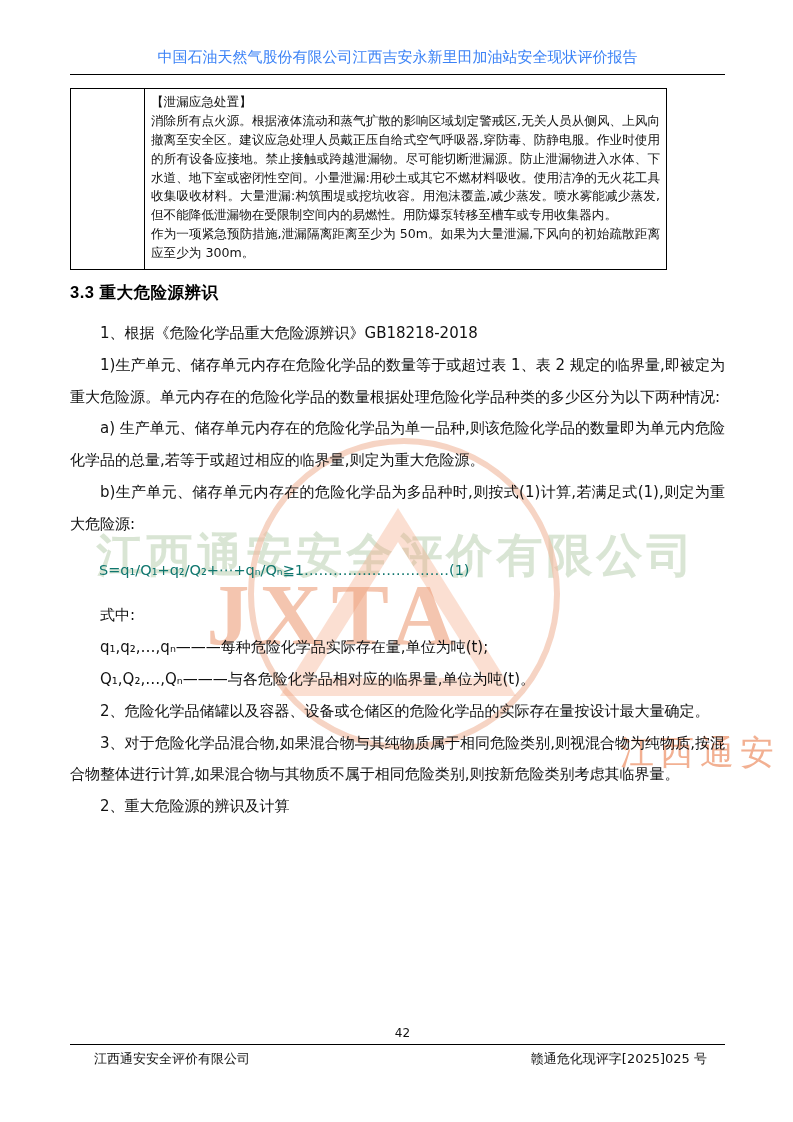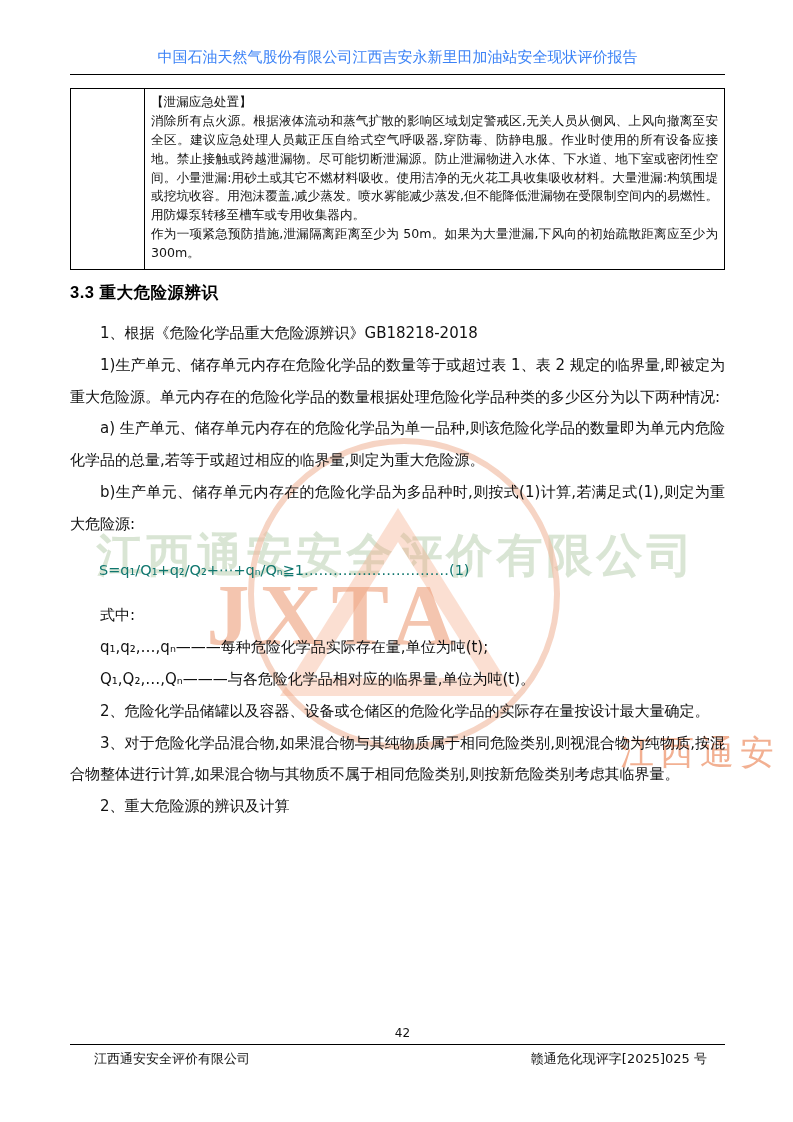--- a/index.html
+++ b/index.html
@@ -127,21 +127,21 @@
     width: 655px;
     height: 1px;
     background: #000;
   }
 
   
   .box-table {
     position: absolute;
     left: 70px;
     top: 88px;
-    width: 655px;
+    width: 597px;
     border: 1px solid #000;
     box-sizing: border-box;
     display: flex;
   }
   .box-left {
     width: 74px;
     border-right: 1px solid #000;
     box-sizing: border-box;
   }
   .box-right {

